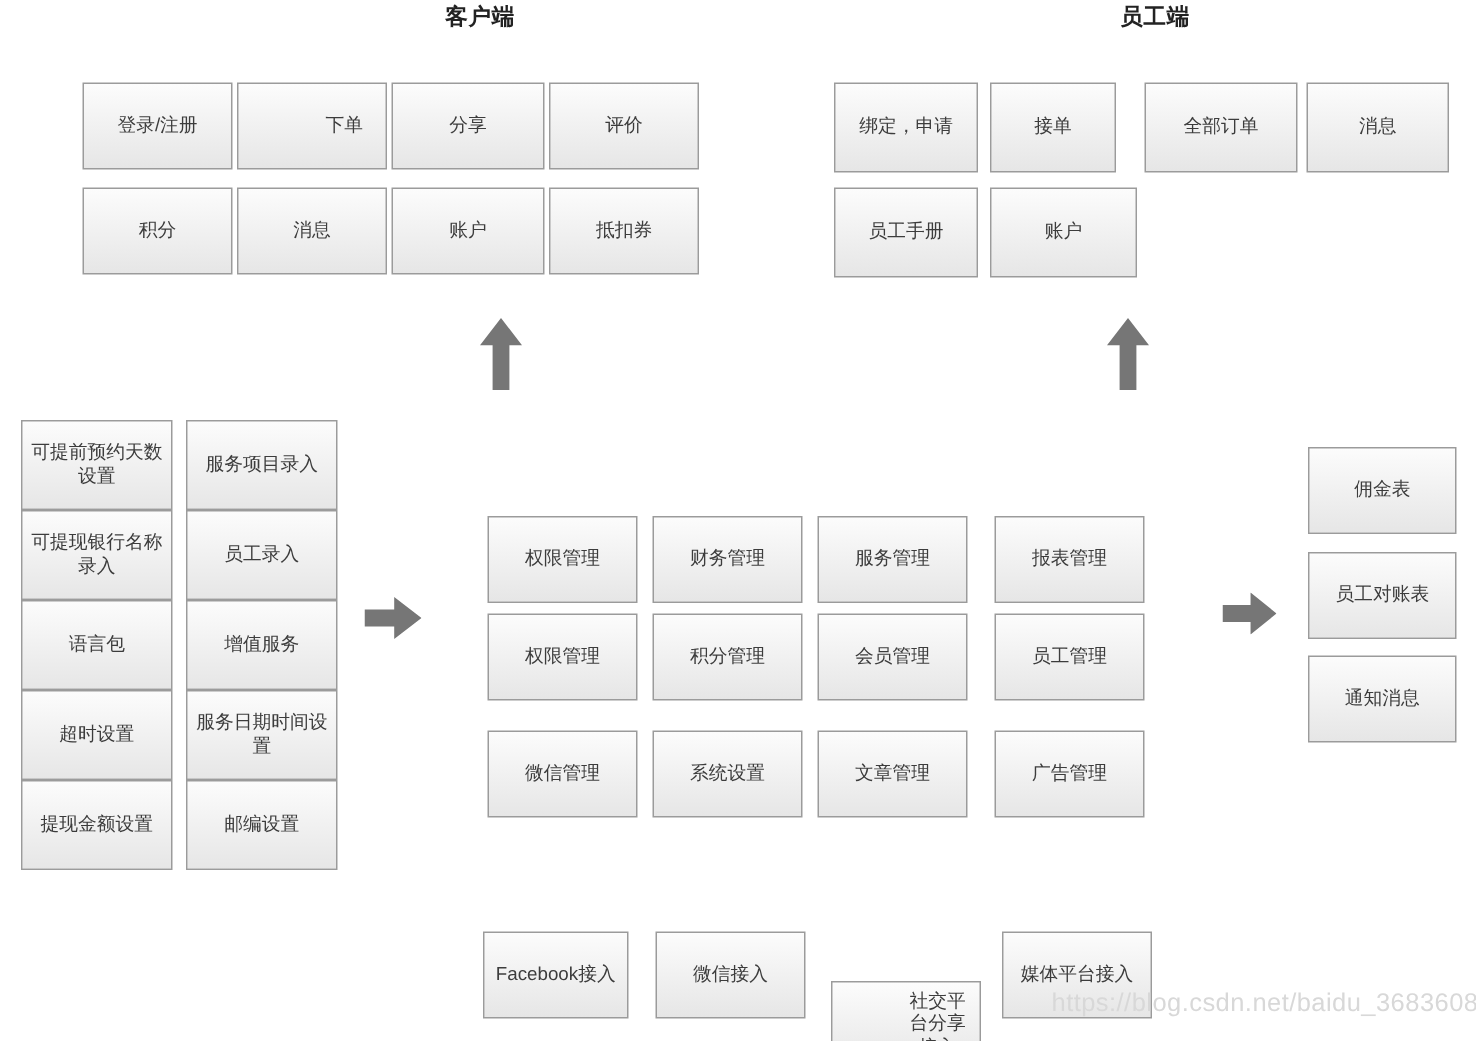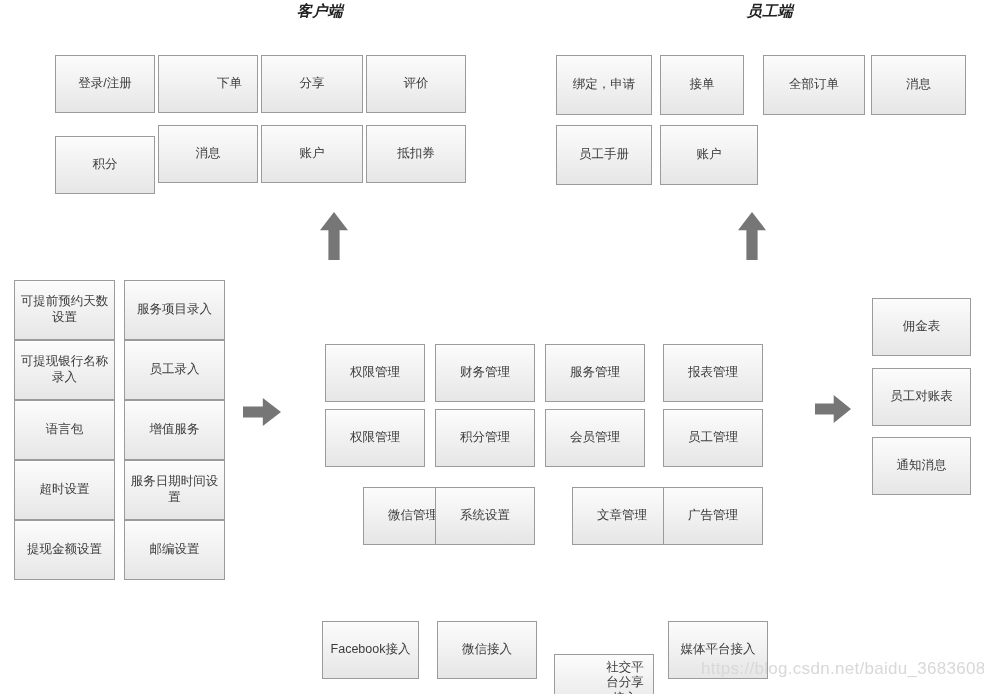--- a/index.html
+++ b/index.html
@@ -23,21 +23,20 @@
   }
   
   .section-title {
     position: absolute;
     font-size: 15px;
     font-weight: bold;
     color: #222222;
     text-align: center;
     white-space: nowrap;
     letter-spacing: 0.5px;
-    font-style: italic;
   }
   
   .node {
     position: absolute;
     box-sizing: border-box;
     border: 1px solid #9b9b9b;
     background: linear-gradient(to bottom, #fcfcfc 0%, #f2f2f2 45%, #e6e6e6 100%);
     display: flex;
     align-items: center;
     justify-content: center;
@@ -80,21 +79,21 @@
       </div>
       <div class="node" style="left: 158px; top: 55px; width: 100px; height: 58px; padding-left: 48px;">
         <span>下单</span>
       </div>
       <div class="node" style="left: 261px; top: 55px; width: 102px; height: 58px;">
         <span>分享</span>
       </div>
       <div class="node" style="left: 366px; top: 55px; width: 100px; height: 58px;">
         <span>评价</span>
       </div>
-      <div class="node" style="left: 55px; top: 136px; width: 100px; height: 58px;">
+      <div class="node" style="left: 55px; top: 125px; width: 100px; height: 58px;">
         <span>积分</span>
       </div>
       <div class="node" style="left: 158px; top: 125px; width: 100px; height: 58px;">
         <span>消息</span>
       </div>
       <div class="node" style="left: 261px; top: 125px; width: 102px; height: 58px;">
         <span>账户</span>
       </div>
       <div class="node" style="left: 366px; top: 125px; width: 100px; height: 58px;">
         <span>抵扣券</span>
@@ -174,27 +173,27 @@
       </div>
       <div class="node" style="left: 435px; top: 409px; width: 100px; height: 58px;">
         <span>积分管理</span>
       </div>
       <div class="node" style="left: 545px; top: 409px; width: 100px; height: 58px;">
         <span>会员管理</span>
       </div>
       <div class="node" style="left: 663px; top: 409px; width: 100px; height: 58px;">
         <span>员工管理</span>
       </div>
-      <div class="node" style="left: 325px; top: 487px; width: 100px; height: 58px; margin-left: 38px;">
+      <div class="node" style="left: 325px; top: 487px; width: 100px; height: 58px;">
         <span>微信管理</span>
       </div>
       <div class="node" style="left: 435px; top: 487px; width: 100px; height: 58px;">
         <span>系统设置</span>
       </div>
-      <div class="node" style="left: 572px; top: 487px; width: 100px; height: 58px;">
+      <div class="node" style="left: 545px; top: 487px; width: 100px; height: 58px;">
         <span>文章管理</span>
       </div>
       <div class="node" style="left: 663px; top: 487px; width: 100px; height: 58px;">
         <span>广告管理</span>
       </div>
     </div>
 
   <div id="reports-right-nodes">
       <div class="node" style="left: 872px; top: 298px; width: 99px; height: 58px;">
         <span>佣金表</span>

